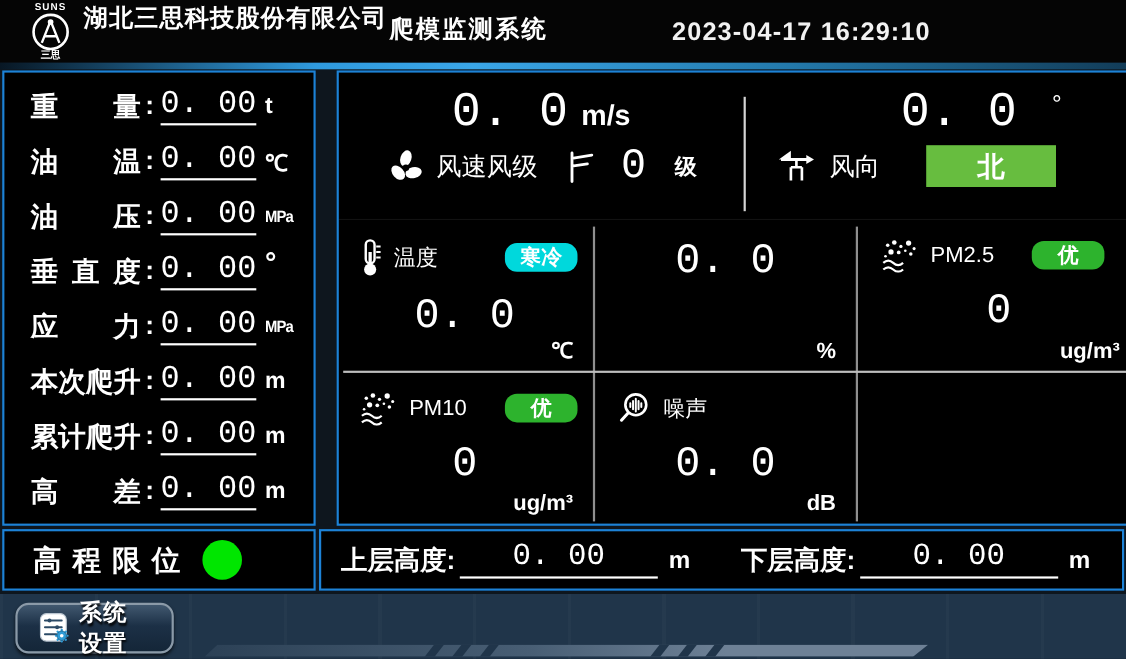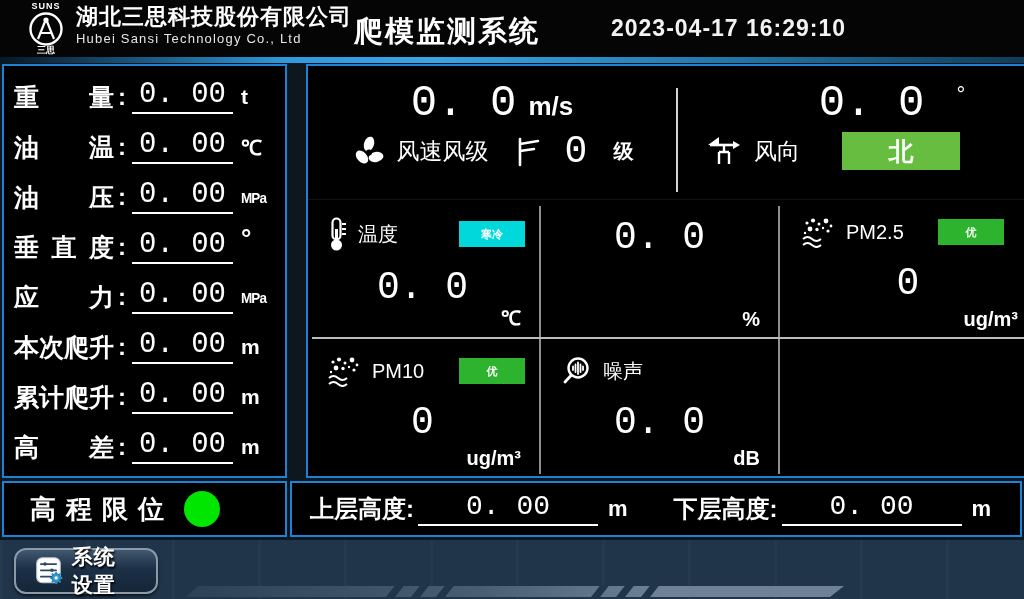--- a/index.html
+++ b/index.html
@@ -7,28 +7,28 @@
   #screen { position:relative; width:1024px; height:599px; background:#0e161e; overflow:hidden; }
 
   
   .header { position:absolute; left:0; top:0; width:1024px; height:57px; background:#050505; }
   .logo { position:absolute; left:20px; top:2px; width:52px; height:54px; display:flex; flex-direction:column; align-items:center; color:#fff; }
   .logo .logo-top { font-size:9px; font-weight:bold; letter-spacing:1px; line-height:9px; }
   .logo .logo-bottom { font-size:9px; font-weight:bold; line-height:9px; margin-top:-1px; }
   .company { position:absolute; left:76px; top:4px; color:#fff; }
   .company-cn { font-size:22px; font-weight:bold; letter-spacing:1px; line-height:26px; }
   .company-en { font-size:13px; color:#e6e6e6; letter-spacing:1.2px; line-height:18px; }
-  .app-title { position:absolute; left:354px; top:12px; font-size:29px; font-weight:bold; color:#fff; letter-spacing:2px;font-family:Liberation Mono, monospace; }
+  .app-title { position:absolute; left:354px; top:12px; font-size:22px; font-weight:bold; color:#fff; letter-spacing:2px;font-family:Liberation Mono, monospace; }
   .timestamp { position:absolute; left:611px; top:15px; font-size:23px; font-weight:bold; color:#f2f2f2; letter-spacing:1px; }
   .header-line { position:absolute; left:0; top:57px; width:1024px; height:6px;
     background:linear-gradient(90deg,#081724 0%,#2f9ade 28%,#3aa6e8 42%,#2379ab 70%,#123c58 100%); }
 
   
   .panel { position:absolute; background:#000; border:2px solid #1d82d6; }
-  .left-panel   { left:2px;   top:64px;  width:285px; height:414px; padding:6px 8px 4px 10px; display:flex; flex-direction:column; }
+  .left-panel   { left:2px;   top:64px;  width:285px; height:414px; padding:6px 8px 4px 24px; display:flex; flex-direction:column; }
   .limit-panel  { left:2px;   top:481px; width:285px; height:56px; display:flex; align-items:center; }
   .main-panel   { left:306px; top:64px;  width:864px; height:414px; }
   .heights-panel{ left:290px; top:481px; width:732px; height:56px; display:flex; align-items:center; }
 
   
   .metric-row { flex:1; display:flex; align-items:center; color:#fff; }
   .m-label { width:100px; font-size:25px; font-weight:bold; text-align:justify; text-align-last:justify; line-height:1; }
   .m-colon { width:16px; font-size:24px; font-weight:bold; text-align:center; margin-right:2px; }
   .m-value { flex:1; text-align:center; font-family:"Liberation Mono", monospace; font-size:29px; border-bottom:2px solid #fff; padding-bottom:3px; margin-right:8px; line-height:1; }
   .m-unit { width:36px; font-size:21px; font-weight:bold; text-align:left; }
@@ -61,21 +61,21 @@
   .hdiv { position:absolute; left:4px; right:4px; top:271px; height:2px; background:#bdbdbd; }
   .wind-sep { position:absolute; left:0; right:0; top:133px; height:1px; background:rgba(255,255,255,0.07); }
   .env-cell { position:absolute; color:#fff; }
   .cell-t   { left:0;     top:136px; width:229px; height:133px; }
   .cell-h   { left:235px; top:136px; width:233px; height:133px; }
   .cell-p25 { left:474px; top:136px; width:252px; height:133px; }
   .cell-p10 { left:0;     top:275px; width:229px; height:133px; }
   .cell-n   { left:235px; top:275px; width:233px; height:133px; }
   .cell-head { display:flex; align-items:center; padding:14px 12px 0 18px; gap:10px; }
   .cell-label { font-size:20px; }
-  .env-badge { margin-left:auto; width:66px; height:26px; display:flex; align-items:center; justify-content:center; font-size:11px; font-weight:bold; color:#fff; }
+  .env-badge { margin-left:auto; width:66px; height:26px; display:flex; align-items:center; justify-content:center; font-size:19px; font-weight:bold; color:#fff;border-radius:11px; }
   .cell-value { text-align:center; font-family:"Liberation Mono", monospace; font-size:38px; margin-top:14px; }
   .cell-unit { position:absolute; right:16px; bottom:4px; font-size:20px; font-weight:bold; }
 
   
   .height-group { display:flex; align-items:center; margin-left:18px; color:#fff; }
   .h-label { font-size:24px; font-weight:bold; }
   .h-value { width:180px; text-align:center; font-family:"Liberation Mono", monospace; font-size:28px; border-bottom:2px solid #fff; padding-bottom:3px; margin-left:4px; line-height:1; }
   .h-unit { font-size:22px; font-weight:bold; margin-left:10px; }
   .height-group + .height-group { margin-left:46px; }
 
@@ -105,21 +105,20 @@
       <span class="logo-top">SUNS</span>
       <svg width="36" height="36" viewBox="0 0 36 36">
         <circle cx="18" cy="18" r="15.5" fill="none" stroke="#fff" stroke-width="2.4"></circle>
         <path d="M18 8 L10 28 M18 8 L26 28 M12.5 22 H23.5" fill="none" stroke="#fff" stroke-width="2.2"></path>
         <circle cx="18" cy="9" r="2.6" fill="#fff"></circle>
       </svg>
       <span class="logo-bottom">三思</span>
     </div>
     <div class="company">
       <div class="company-cn">湖北三思科技股份有限公司</div>
-      <div class="company-en">Hubei Sansi Technology Co., Ltd</div>
     </div>
     <div class="app-title">爬模监测系统</div>
     <div class="timestamp">2023-04-17 16:29:10</div>
   </div>
   <div class="header-line"></div>
 
   <div class="panel left-panel" style="border-color: rgb(29, 130, 214);">
     <div class="metric-row">
       <span class="m-label">重量</span>
         <span class="m-colon">:</span>

